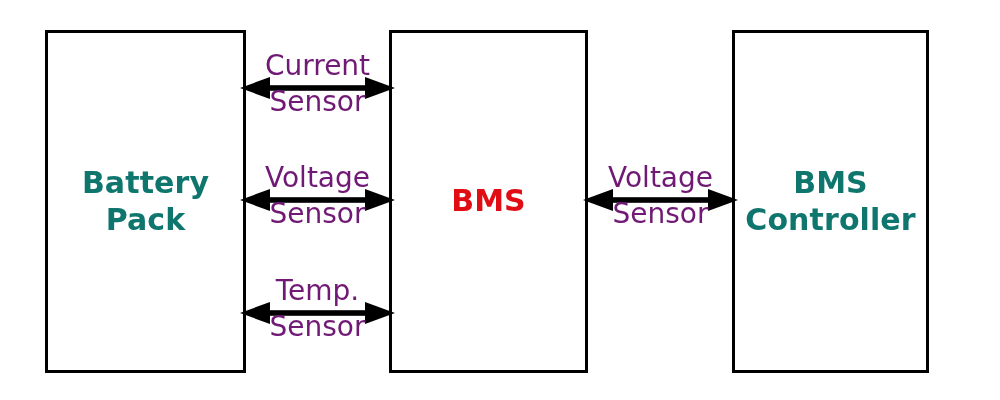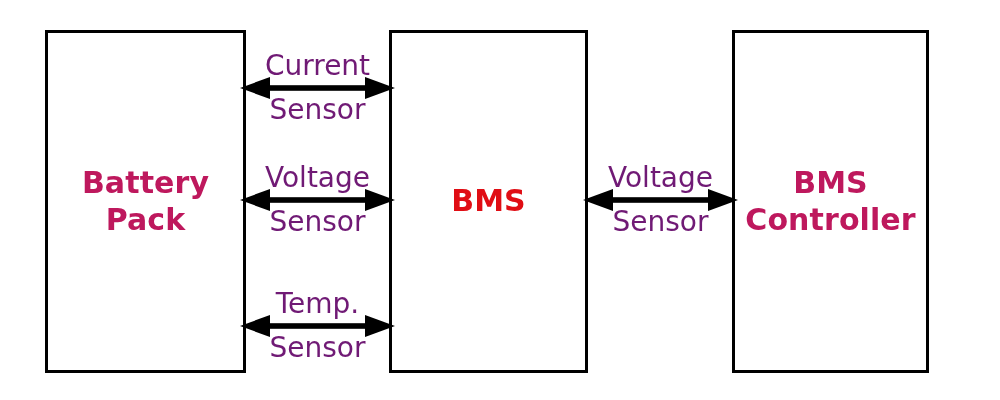--- a/index.html
+++ b/index.html
@@ -27,21 +27,21 @@
     background: #ffffff;
     display: flex;
     align-items: center;
     justify-content: center;
     text-align: center;
   }
   .block-label {
     font-weight: bold;
     font-size: 30px;
     line-height: 1.22;
-    color: #be185d;
+    color: #0f766e;
     letter-spacing: 0.1px;
     white-space: pre-line;
   }
   .block-label.accent {
     color: #e00d14;
   }
 
   #block-battery-pack { left: 45px;  top: 30px; width: 201px; height: 343px; }
   #block-bms          { left: 389px; top: 30px; width: 199px; height: 343px; }
   #block-bms-controller { left: 732px; top: 30px; width: 197px; height: 343px; }
@@ -69,26 +69,26 @@
     position: absolute;
     left: 50%;
     transform: translateX(-50%);
     font-size: 28px;
     font-weight: normal;
     color: #701a75;
     white-space: nowrap;
     line-height: 1;
   }
   .conn-label.above { bottom: 50%; margin-bottom: 8px; }
-  .conn-label.below { top: 50%;    margin-top: 8px; }
+  .conn-label.below { top: 50%;    }
 
   
   #conn-current { left: 240px; top: 62px;  width: 155px; height: 52px; }
   #conn-voltage { left: 240px; top: 174px; width: 155px; height: 52px; }
-  #conn-temp    { left: 240px; top: 300px; width: 155px; height: 52px; }
+  #conn-temp    { left: 240px; top: 287px; width: 155px; height: 52px; }
   
   #conn-voltage-2 { left: 583px; top: 174px; width: 155px; height: 52px; }
 </style>
 </head>
 <body>
 
 <div id="canvas">
 
   <div class="block" id="block-battery-pack">
     <div class="block-label">Battery

